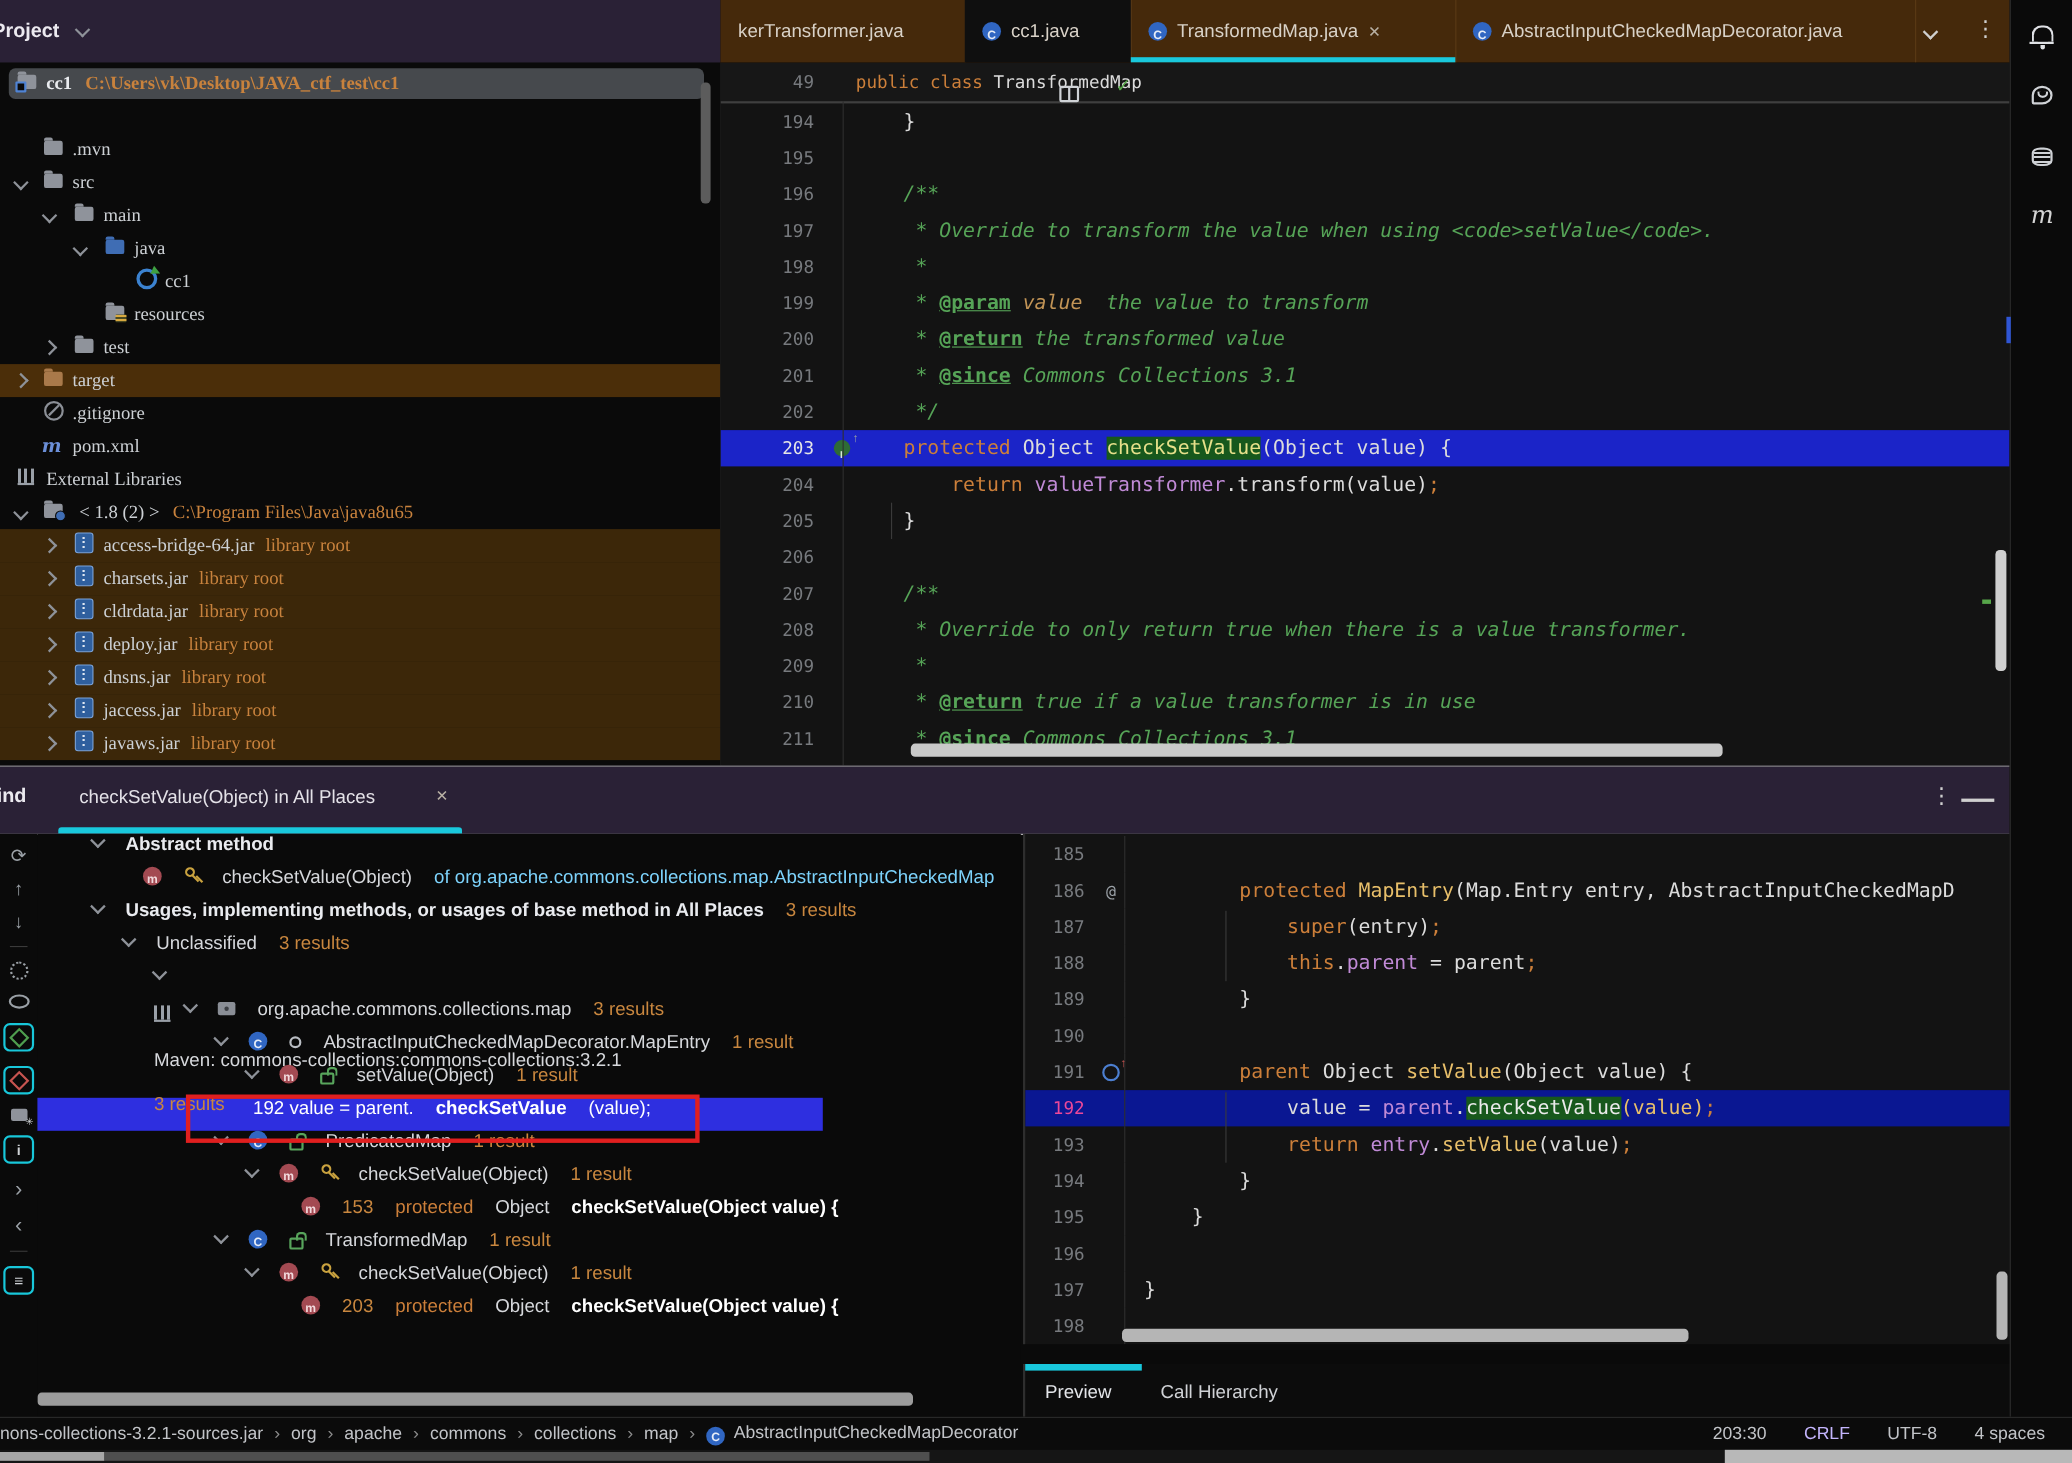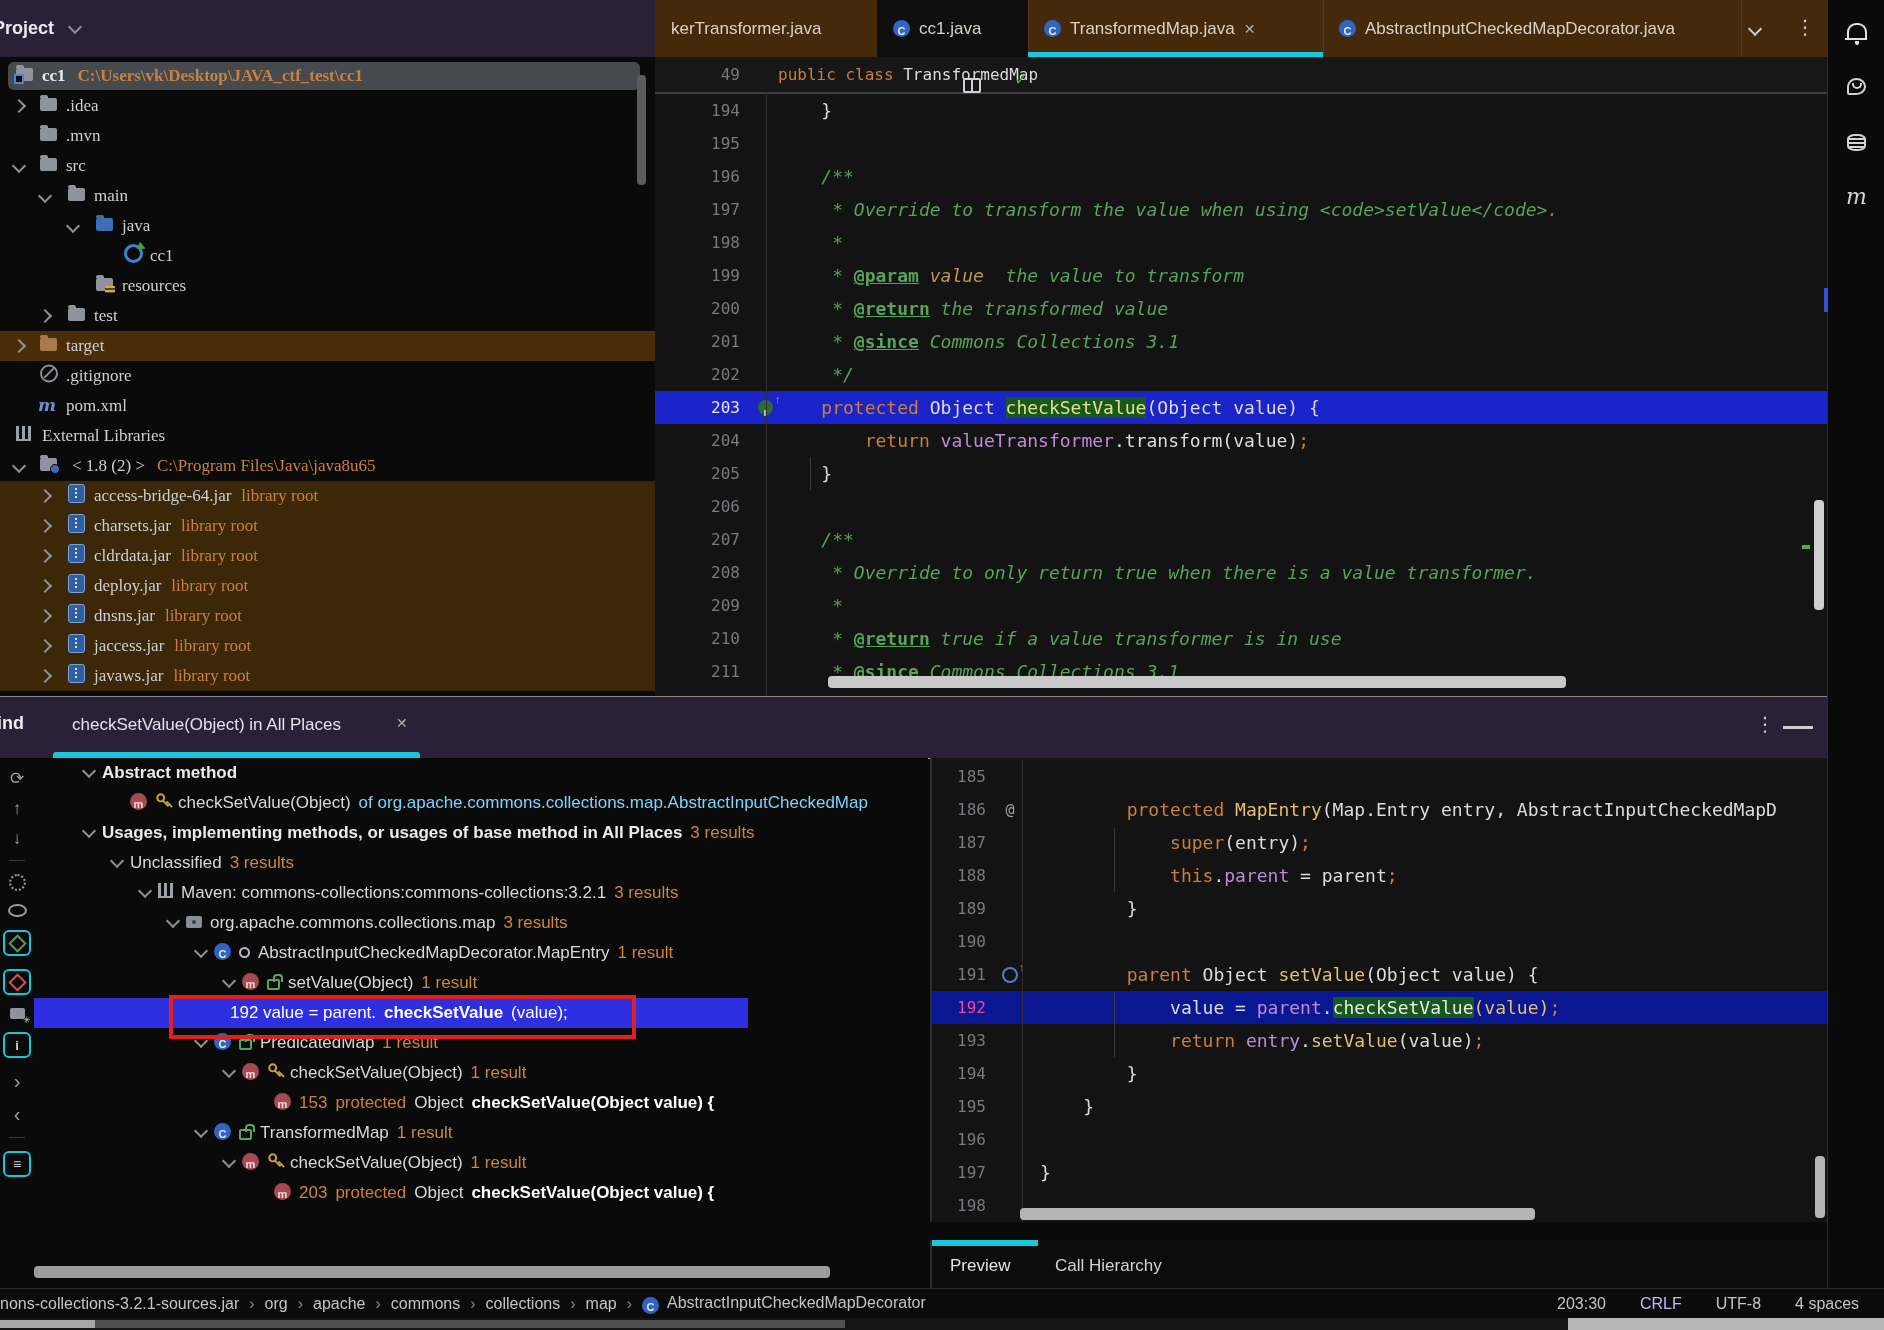--- a/index.html
+++ b/index.html
@@ -109,21 +109,21 @@
   .s-cm{color:#56a457;font-style:italic;}
   .s-tag{color:#56a457;font-weight:bold;text-decoration:underline;}
   .s-pi{color:#c29456;font-style:italic;}
   .s-f{color:#c08ad6;}
   .s-y{color:#e8bf6a;}
   .s-o{color:#cc7f3a;}
   .s-me{background:#17581c;color:#e6e08a;}
   .s-m{background:#17581c;color:#eaeaea;}
   #sticky{display:flex;height:35px;align-items:center;background:#171717;border-bottom:2px solid #3f3f3f;position:relative;}
   
-  .frow{position:absolute;left:0;width:894px;height:30px;display:flex;align-items:center;gap:8px;font-size:17px;white-space:nowrap;}
+  .frow{position:absolute;left:0;width:894px;height:30px;display:flex;align-items:flex-start;gap:20px;font-size:17px;white-space:nowrap;}
   .frow .t-w{color:#d6d8dc;} .frow .t-b{color:#e9ebef;font-weight:bold;}
   .frow .t-o{color:#c9873f;} .frow .t-g{color:#7dd3fc;}
   .frow .t-k{color:#cc7f3a;} .frow .t-bb{color:#ffffff;font-weight:bold;}
   .fselbg{position:absolute;left:16px;top:0;width:860px;height:30px;background:#2e2fe0;}
   .frow.sel{color:#fff;} .frow.sel .t-w{color:#fff;}
   .redbox{position:absolute;left:135px;top:-3px;width:459px;height:36px;border:4px solid #e01f1f;z-index:5;}
   .fpart{position:relative;z-index:2;}
   
   .sb{position:absolute;background:#9c9c9c;border-radius:4px;}
   .guide{position:absolute;width:1px;background:#3a3a3a;}
@@ -138,25 +138,20 @@
     <span class="ttl">Project</span>
     <span class="chev down" style="margin-left:16px;margin-top:-4px;"></span>
   </div>
 
   <div id="project-panel" class="abs">
     <div id="project-rows" style="position:relative;width:655px;height:639px;">
         <div class="prow" style="top: 4px;">
           <div class="selbg"></div>
           <span class="part" style="left: 16px;"><span class="ic ic-folder-project"></span></span>
           <span class="part b" style="left: 42px;">cc1<span class="pth">C:\Users\vk\Desktop\JAVA_ctf_test\cc1</span></span>
-        </div>
-        <div class="prow" style="top: 34px;">
-          <span class="part" style="left: 14px;"><span class="chev right"></span></span>
-          <span class="part" style="left: 40px;"><span class="ic ic-folder"></span></span>
-          <span class="part" style="left: 66px;">.idea</span>
         </div>
         <div class="prow" style="top: 64px;">
           <span class="part" style="left: 40px;"><span class="ic ic-folder"></span></span>
           <span class="part" style="left: 66px;">.mvn</span>
         </div>
         <div class="prow" style="top: 94px;">
           <span class="part" style="left: 14px;"><span class="chev down"></span></span>
           <span class="part" style="left: 40px;"><span class="ic ic-folder"></span></span>
           <span class="part" style="left: 66px;">src</span>
         </div>
@@ -348,21 +343,21 @@
         <div class="frow" style="top: 60px; padding-left: 50px;">
           <span class="fpart" style="margin-top: -4px;"><span class="chev down"></span></span>
           <span class="fpart t-b">Usages, implementing methods, or usages of base method in All Places</span>
           <span class="fpart t-o">3 results</span>
         </div>
         <div class="frow" style="top: 90px; padding-left: 78px;">
           <span class="fpart" style="margin-top: -4px;"><span class="chev down"></span></span>
           <span class="fpart t-w">Unclassified</span>
           <span class="fpart t-o">3 results</span>
         </div>
-        <div class="frow" style="top: 120px; padding-left: 106px;">
+        <div class="frow" style="top: 120px; padding-left: 106px; flex-direction: column;">
           <span class="fpart" style="margin-top: -4px;"><span class="chev down"></span></span>
           <span class="fpart"><span class="ic ic-extlib"></span></span>
           <span class="fpart t-w">Maven: commons-collections:commons-collections:3.2.1</span>
           <span class="fpart t-o">3 results</span>
         </div>
         <div class="frow" style="top: 150px; padding-left: 134px;">
           <span class="fpart" style="margin-top: -4px;"><span class="chev down"></span></span>
           <span class="fpart"><span class="ic ic-pkg"></span></span>
           <span class="fpart t-w">org.apache.commons.collections.map</span>
           <span class="fpart t-o">3 results</span>

